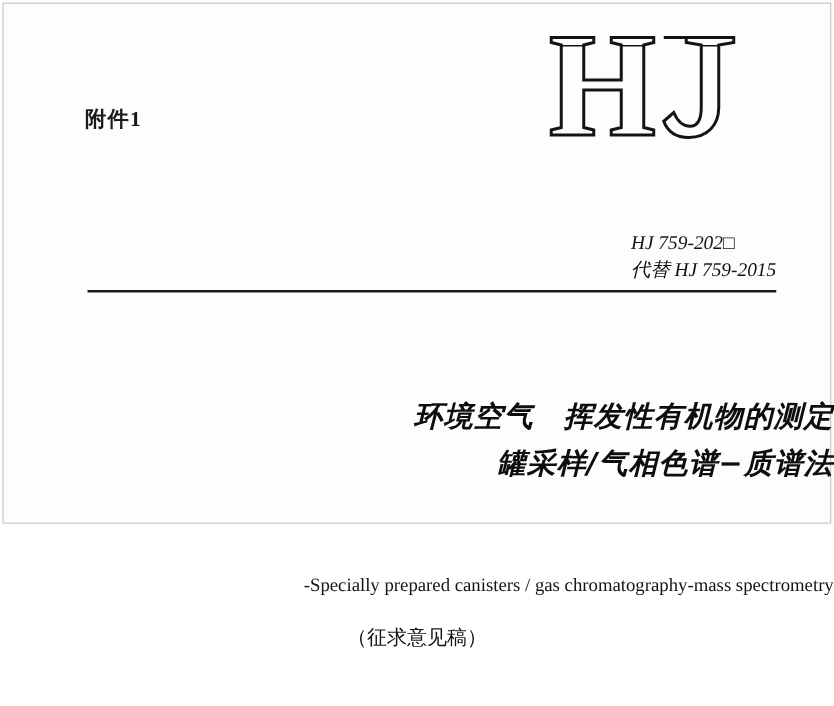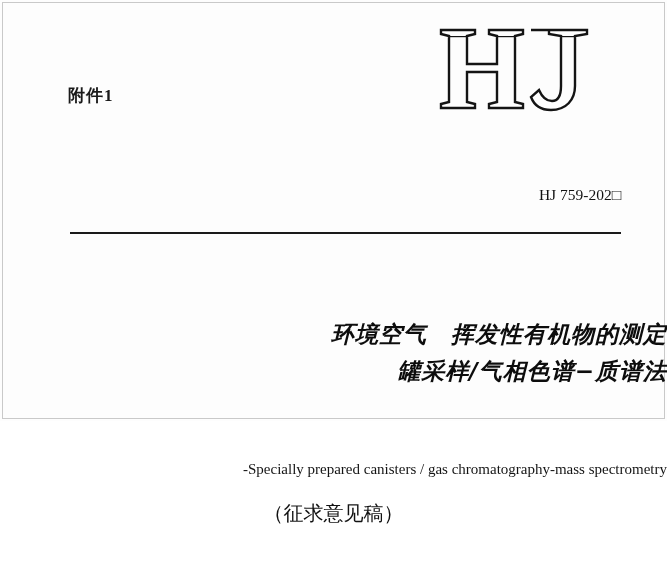--- a/index.html
+++ b/index.html
@@ -75,20 +75,21 @@
     right: 46px;
     top: 184px;
     text-align: left;
     font-family: "Liberation Serif", serif;
     font-size: 15.5px;
     line-height: 1.45;
     color: #121212;
   }
   .code-block div {
     white-space: nowrap;
+    font-style: italic;
   }
 
   .rule {
     position: absolute;
     left: 70px;
     right: 46px;
     top: 232px;
     height: 0;
     border-top: 2px solid #1a1a1a;
   }
@@ -132,21 +133,21 @@
     color: #141414;
   }
 
   .draft-note {
     position: absolute;
     left: 0;
     right: 0;
     top: 500px;
     text-align: center;
     font-family: "DejaVu Sans", sans-serif;
-    font-size: 20px;
+    font-size: 16px;
     color: #121212;
   }
 </style>
 </head>
 <body>
 
 <div class="page">
 
   <div class="scan-frame"></div>
 
@@ -165,20 +166,21 @@
         <rect x="14" y="14" width="18" height="1.2"></rect>
         <rect x="62" y="14" width="18" height="1.2"></rect>
         <rect x="126" y="14" width="14" height="1.2"></rect>
       </g>
     </svg>
   </div>
 
 
   <div class="code-block">
     <div>HJ 759-202□</div>
+    <div>代替 HJ  759-2015</div>
   </div>
 
   <div class="rule"></div>
 
   <div class="main-title">
     <span>环境空气　挥发性有机物的测定</span>
     <span class="line2">罐采样/气相色谱−质谱法</span>
   </div>
 
 

